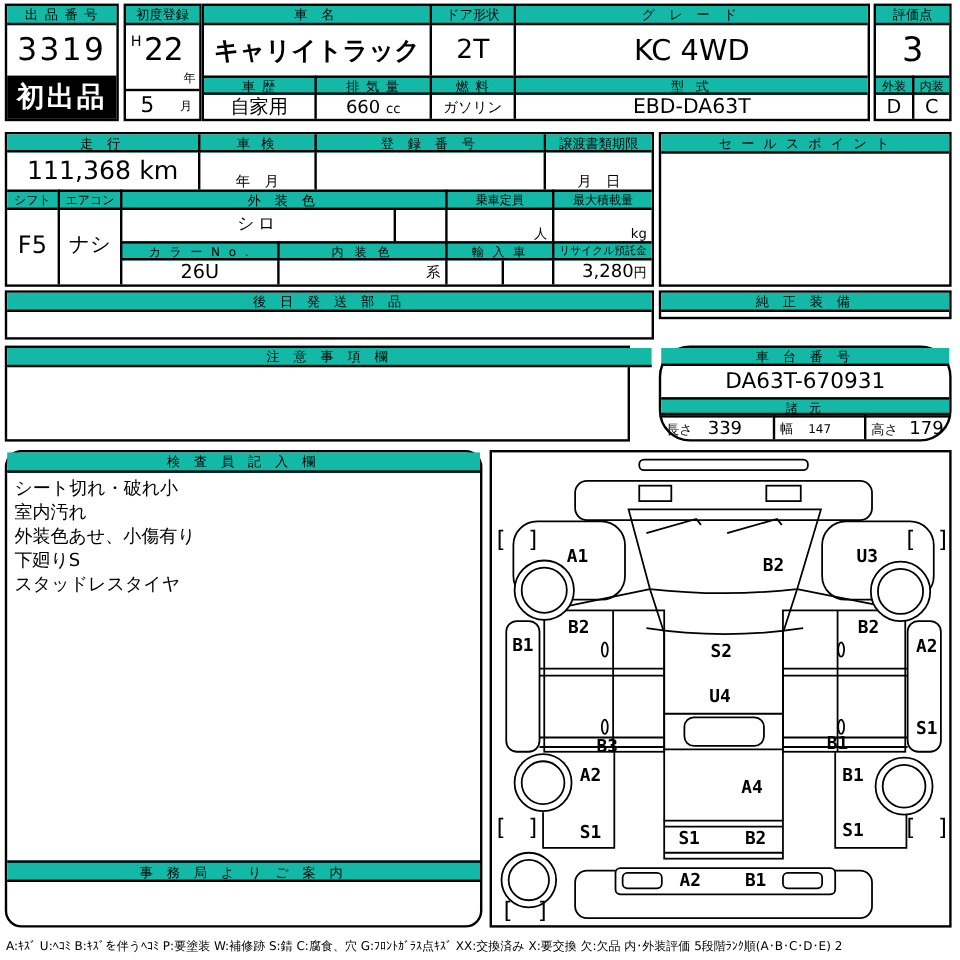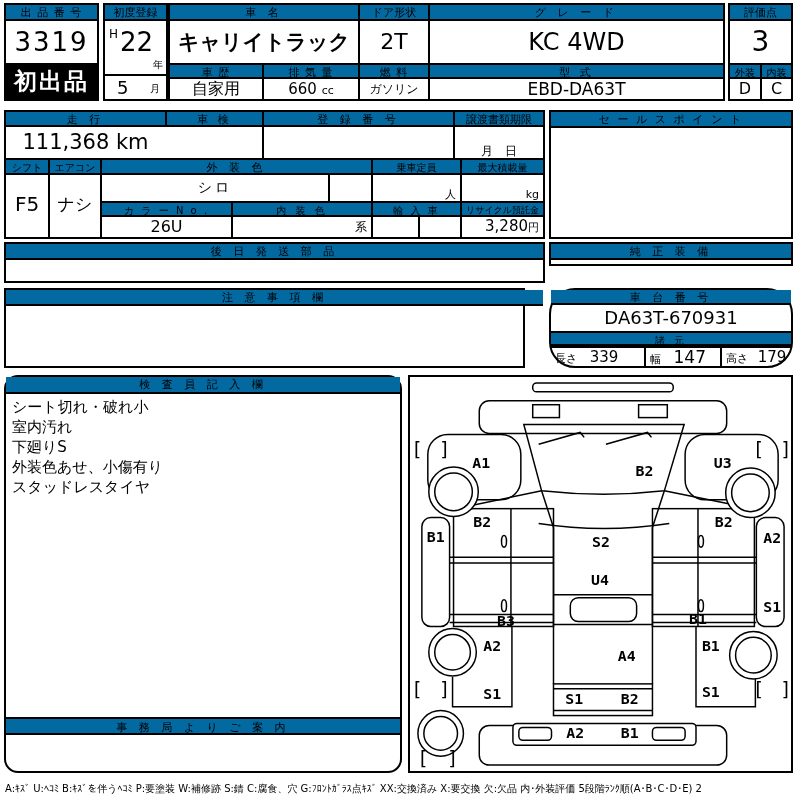--- a/index.html
+++ b/index.html
@@ -3,21 +3,21 @@
 <meta charset="utf-8">
 <style>
   html,body { margin:0; padding:0; background:#fff; }
   .sheet {
     position:relative; width:800px; height:800px; background:#fff;
     font-family:"DejaVu Sans","Liberation Sans",sans-serif; color:#000;
     overflow:hidden;
   }
   .box { position:absolute; border:2px solid #000; background:#fff; box-sizing:border-box; }
   .cell { position:absolute; box-sizing:border-box; overflow:hidden; white-space:nowrap; }
-  .hdr { background:#0369a1; text-align:center; font-size:11px; line-height:15px; border-bottom:2px solid #000; letter-spacing:1px; }
+  .hdr { background:#14b8a6; text-align:center; font-size:11px; line-height:15px; border-bottom:2px solid #000; letter-spacing:1px; }
   .bl { border-left:2px solid #000; }
   .bt { border-top:2px solid #000; }
   .ctr { text-align:center; }
   .rgt { text-align:right; padding-right:4px; }
   .big { font-weight:bold; }
   .blackbadge { background:#000; color:#fff; text-align:center; font-weight:bold; }
   .unit { font-size:11px; }
   .notes { font-size:15px; line-height:20px; padding:3px 6px; }
   .legend { position:absolute; font-size:10px; letter-spacing:0px; white-space:nowrap; }
   svg .ln { fill:none; stroke:#000; stroke-width:1.5; }
@@ -78,20 +78,21 @@
     <div class="cell ctr bl" style="left:30px;top:74px;width:31px;height:20px;font-size:16px;line-height:20px;">C</div>
   </div>
 
   <div class="box" style="left:4px;top:110px;width:541px;height:129px;">
     <div class="cell hdr" style="left:0;top:0;width:159px;height:15px;letter-spacing:4px;">走 行</div>
     <div class="cell hdr bl" style="left:159px;top:0;width:97px;height:15px;letter-spacing:3px;">車 検</div>
     <div class="cell hdr bl" style="left:256px;top:0;width:191px;height:15px;letter-spacing:4px;">登 録 番 号</div>
     <div class="cell hdr bl" style="left:447px;top:0;width:90px;height:15px;letter-spacing:0;">譲渡書類期限</div>
 
     <div class="cell ctr" style="left:0;top:15px;width:159px;height:31px;font-size:21px;line-height:31px;">111,368 km</div>
+    <div class="cell ctr bl" style="left:159px;top:15px;width:97px;height:31px;font-size:12px;line-height:48px;">年　月</div>
     <div class="cell bl" style="left:256px;top:15px;width:191px;height:31px;"></div>
     <div class="cell ctr bl" style="left:447px;top:15px;width:90px;height:31px;font-size:12px;line-height:48px;">月　日</div>
 
     <div class="cell hdr bt" style="left:0;top:46px;width:42px;height:17px;letter-spacing:0;font-size:10px;">シフト</div>
     <div class="cell hdr bt bl" style="left:42px;top:46px;width:52px;height:17px;letter-spacing:0;font-size:10px;">エアコン</div>
     <div class="cell hdr bt bl" style="left:94px;top:46px;width:271px;height:17px;letter-spacing:4px;">外 装 色</div>
     <div class="cell hdr bt bl" style="left:365px;top:46px;width:89px;height:17px;letter-spacing:0;font-size:10px;">乗車定員</div>
     <div class="cell hdr bt bl" style="left:454px;top:46px;width:83px;height:17px;letter-spacing:0;font-size:10px;">最大積載量</div>
 
     <div class="cell ctr" style="left:0;top:63px;width:42px;height:62px;font-size:20px;line-height:58px;border-radius:12px;">F5</div>
@@ -134,35 +135,35 @@
   <div class="box" style="left:549px;top:288px;width:244px;height:80px;border-radius:26px;">
     <div class="cell hdr" style="left:0;top:0;width:240px;height:15px;letter-spacing:4px;">車 台 番 号</div>
     <div class="cell ctr" style="left:0;top:15px;width:240px;height:26px;font-size:18px;line-height:26px;">DA63T-670931</div>
     <div class="cell hdr bt" style="left:0;top:41px;width:240px;height:15px;letter-spacing:3px;font-size:10px;">諸 元</div>
     <div class="cell bt" style="left:0;top:56px;width:93px;height:20px;font-size:11px;line-height:19px;padding-left:4px;">
       <span>長さ</span>
       <span style="font-size:15px;margin-left:9px;">339</span>
     </div>
     <div class="cell bt bl" style="left:93px;top:56px;width:76px;height:20px;font-size:11px;line-height:19px;padding-left:4px;">
       <span>幅</span>
-      <span style="font-size:17px;margin-left:9px;">147</span>
+      <span style="font-size:10px;margin-left:9px;">147</span>
     </div>
     <div class="cell bt bl" style="left:169px;top:56px;width:71px;height:20px;font-size:11px;line-height:19px;padding-left:4px;">
       <span>高さ</span>
       <span style="font-size:15px;margin-left:6px;">179</span>
     </div>
   </div>
 
   <div class="box" style="left:4px;top:375px;width:398px;height:398px;border-radius:14px;">
     <div class="cell hdr" style="left:0;top:0;width:394px;height:17px;letter-spacing:4px;line-height:16px;">検 査 員 記 入 欄</div>
     <div class="cell notes" style="left:0;top:17px;width:394px;height:320px;white-space:normal;">
         <div>シート切れ・破れ小</div>
         <div>室内汚れ</div>
+        <div>外装色あせ、小傷有り</div>
         <div>下廻りS</div>
-        <div>外装色あせ、小傷有り</div>
         <div>スタッドレスタイヤ</div>
       </div>
     <div class="cell hdr bt" style="left:0;top:340px;width:394px;height:18px;letter-spacing:4px;line-height:17px;">事 務 局 よ り ご 案 内</div>
   </div>
 
   <div class="box" style="left:408px;top:375px;width:385px;height:398px;">
     <svg width="381" height="394" viewBox="0 0 385 398" preserveAspectRatio="none">
 
       <rect class="ln" x="124" y="6" width="142" height="9" rx="4"></rect>
 

